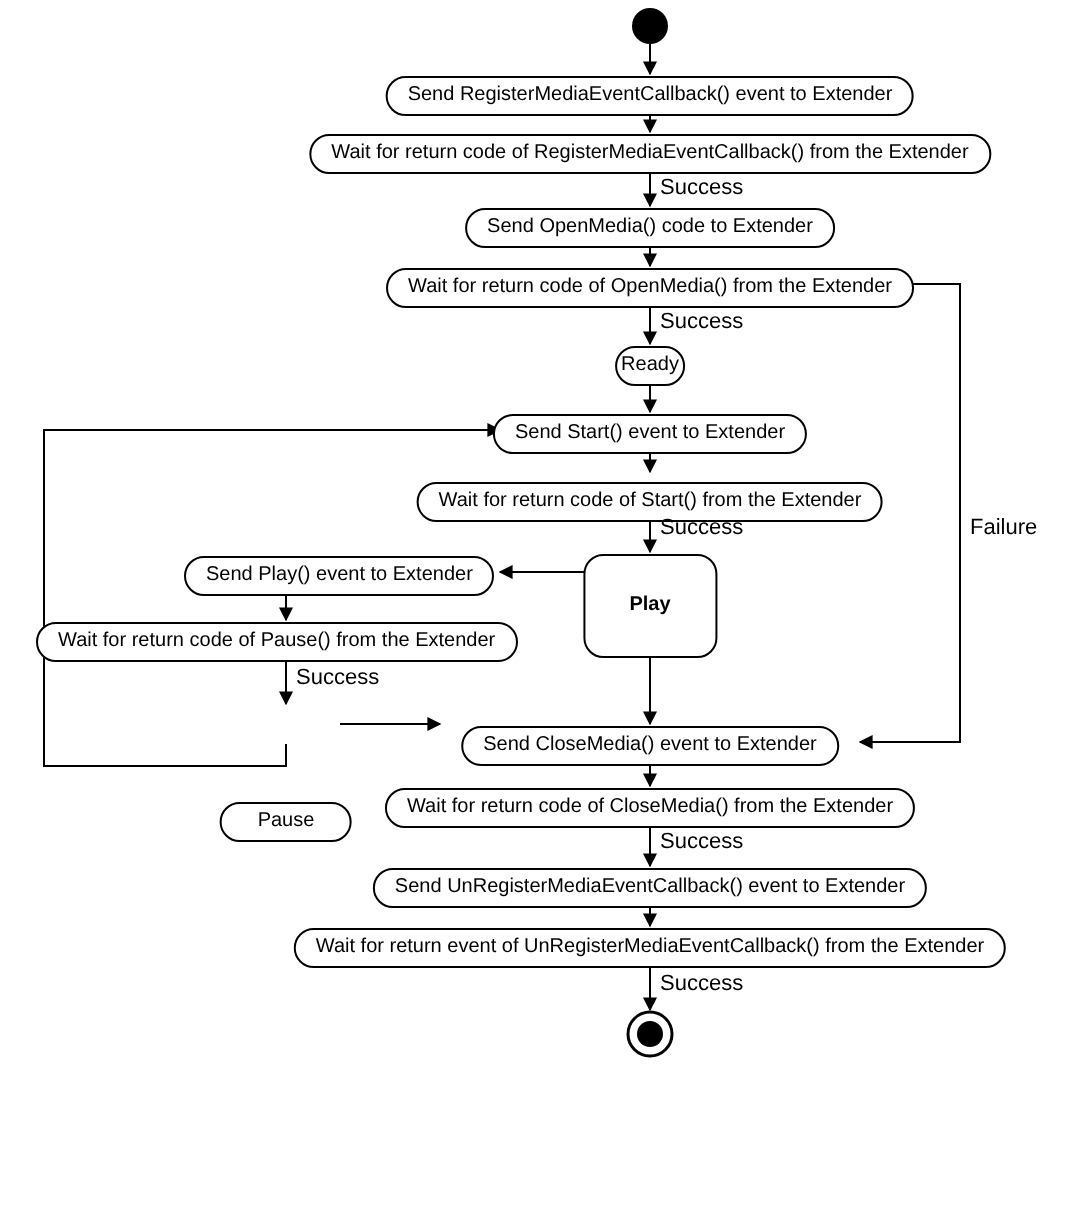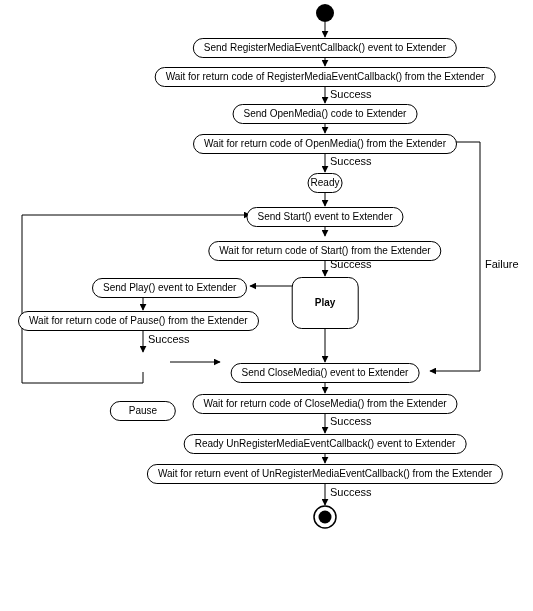--- a/index.html
+++ b/index.html
@@ -96,21 +96,21 @@
 <div class="node centerX" style="left:325px; top:134px;">Wait for return code of OpenMedia() from the Extender</div>
 <div class="node centerX" style="left:325px; top:173px; padding:3px 2px;">Ready</div>
 <div class="node centerX" style="left:325px; top:207px;">Send Start() event to Extender</div>
 <div class="node centerX" style="left:325px; top:241px;">Wait for return code of Start() from the Extender</div>
 <div class="node centerX" style="left:325px; top:277px; padding:19px 22px;font-weight:bold;">Play</div>
 <div class="node" style="left:92px;  top:278px;">Send Play() event to Extender</div>
 <div class="node" style="left:18px;  top:311px;">Wait for return code of Pause() from the Extender</div>
 <div class="node centerX" style="left:143px; top:353px; padding:3px 18px;margin-top:48px;">Pause</div>
 <div class="node centerX" style="left:325px; top:363px;">Send CloseMedia() event to Extender</div>
 <div class="node centerX" style="left:325px; top:394px;">Wait for return code of CloseMedia() from the Extender</div>
-<div class="node centerX" style="left:325px; top:434px;">Ready UnRegisterMediaEventCallback() event to Extender</div>
+<div class="node centerX" style="left:325px; top:434px;">Send UnRegisterMediaEventCallback() event to Extender</div>
 <div class="node centerX" style="left:325px; top:464px;">Wait for return event of UnRegisterMediaEventCallback() from the Extender</div>
 
 <div class="label" style="left:330px; top:88px;">Success</div>
 <div class="label" style="left:330px; top:155px;">Success</div>
 <div class="label" style="left:330px; top:258px;">Success</div>
 <div class="label" style="left:148px; top:333px;">Success</div>
 <div class="label" style="left:330px; top:415px;">Success</div>
 <div class="label" style="left:330px; top:486px;">Success</div>
 <div class="label" style="left:485px; top:258px;">Failure</div>
 

